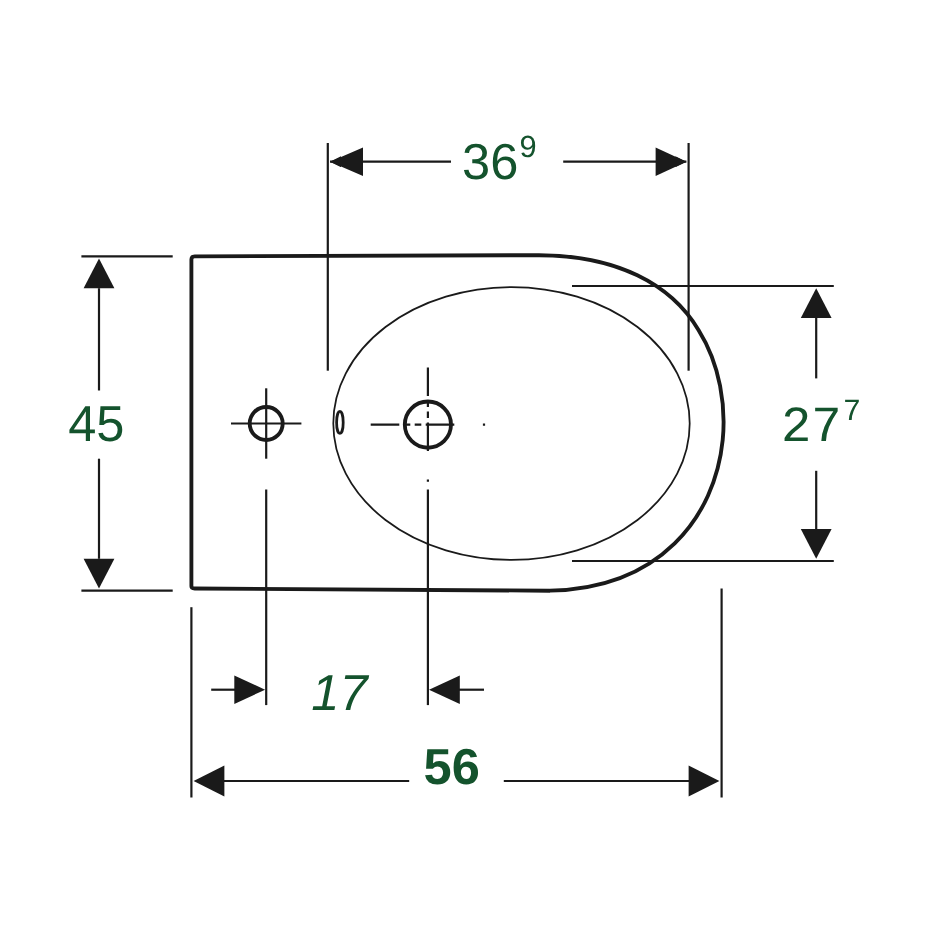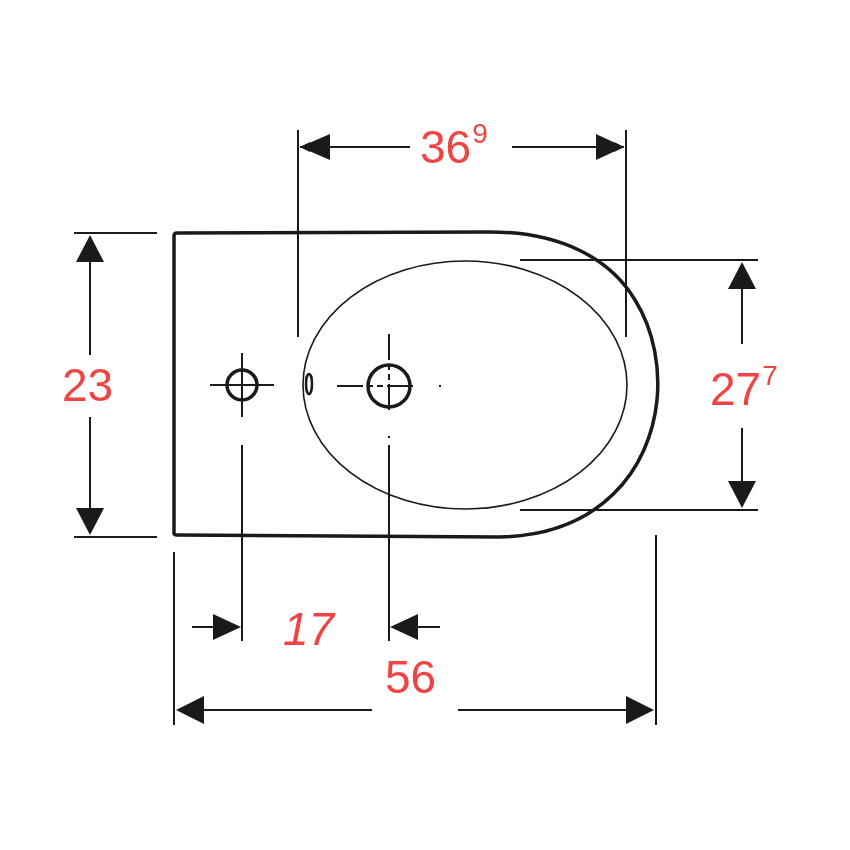--- a/index.html
+++ b/index.html
@@ -1,18 +1,18 @@
 <!DOCTYPE html>
 <html><head>
   <meta charset="utf-8">
   <style>
     html, body { margin: 0; padding: 0; background: #ffffff; }
     body { width: 850px; height: 850px; overflow: hidden; position: relative; font-family: "Liberation Sans", sans-serif; }
     #drawing { position: absolute; left: 0; top: 0; width: 850px; height: 850px; }
-    .dim-label { position: absolute; color: #ef4444; font-family: "Liberation Sans", sans-serif; font-size: 46px; line-height: 1; white-space: nowrap; background: #ffffff; }
+    .dim-label { position: absolute; color: #14532d; font-family: "Liberation Sans", sans-serif; font-size: 46px; line-height: 1; white-space: nowrap; background: #ffffff; }
     .dim-label sup { font-size: 28px; vertical-align: top; position: relative; top: -4px; margin-left: 1px; }
     .vlabel { background: #ffffff; }
   </style>
 </head>
 <body>
 
 <svg id="drawing" viewBox="0 0 850 850" xmlns="http://www.w3.org/2000/svg">
   <defs>
     <marker id="arrow" viewBox="0 0 10 10" refX="10" refY="5" markerWidth="10" markerHeight="10" orient="auto-start-reverse" markerUnits="userSpaceOnUse">
       <path d="M0,0 L10,5 L0,10 z" fill="#1a1a1a"></path>
@@ -68,19 +68,19 @@
   <line x1="174" y1="552" x2="174" y2="725" stroke="#1a1a1a" stroke-width="2"></line>
   <line x1="656" y1="535" x2="656" y2="725" stroke="#1a1a1a" stroke-width="2"></line>
   <line x1="200" y1="710" x2="372" y2="710" stroke="#1a1a1a" stroke-width="2"></line>
   <line x1="458" y1="710" x2="628" y2="710" stroke="#1a1a1a" stroke-width="2"></line>
   <path d="M176,710 L204,696 L204,724 Z" fill="#1a1a1a"></path>
   <path d="M654,710 L626,696 L626,724 Z" fill="#1a1a1a"></path>
 </svg>
 
 <div class="dim-label" style="left:420px; top:124px;"><span>36</span><sup>9</sup></div>
 
-<div class="dim-label vlabel" style="left:62px; top:362px;"><span>23</span></div>
+<div class="dim-label vlabel" style="left:62px; top:362px;"><span>45</span></div>
 
-<div class="dim-label vlabel" style="left:710px; top:366px;"><span>27</span><sup>7</sup></div>
+<div class="dim-label vlabel" style="left:710px; top:366px;font-family:Liberation Mono, monospace;"><span>27</span><sup>7</sup></div>
 
 <div class="dim-label" style="left:283px; top:606px;font-style:italic;"><span>17</span></div>
 
-<div class="dim-label" style="left:385px; top:654px;"><span>56</span></div>
+<div class="dim-label" style="left:385px; top:674px;font-weight:bold;"><span>56</span></div>
 
 </body></html>

